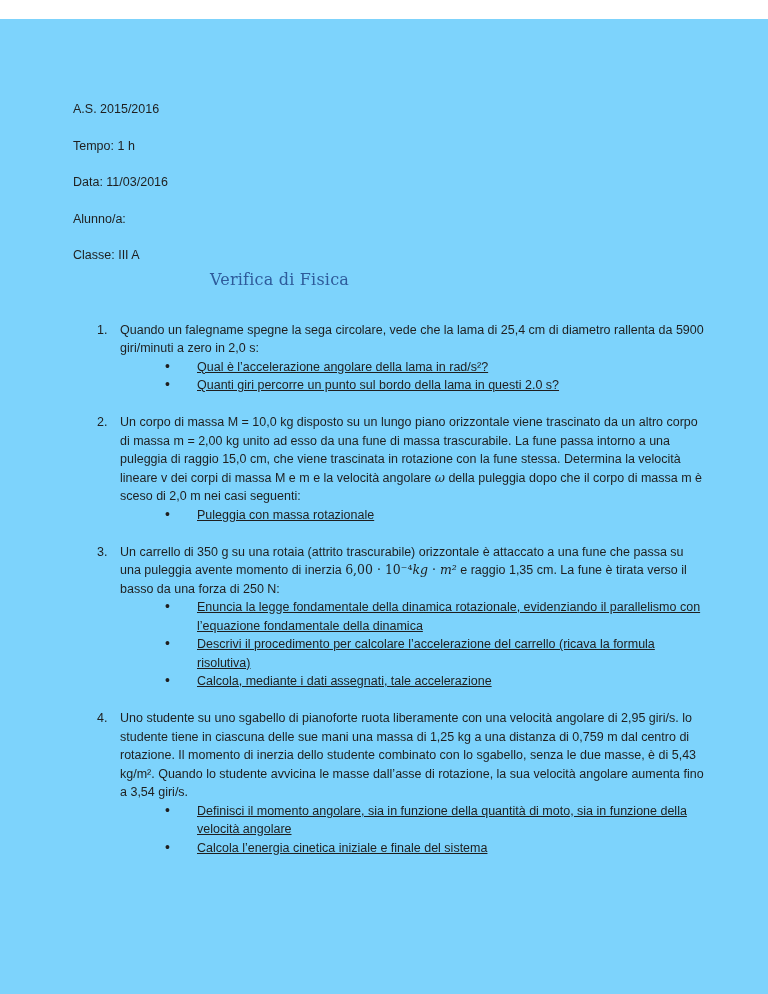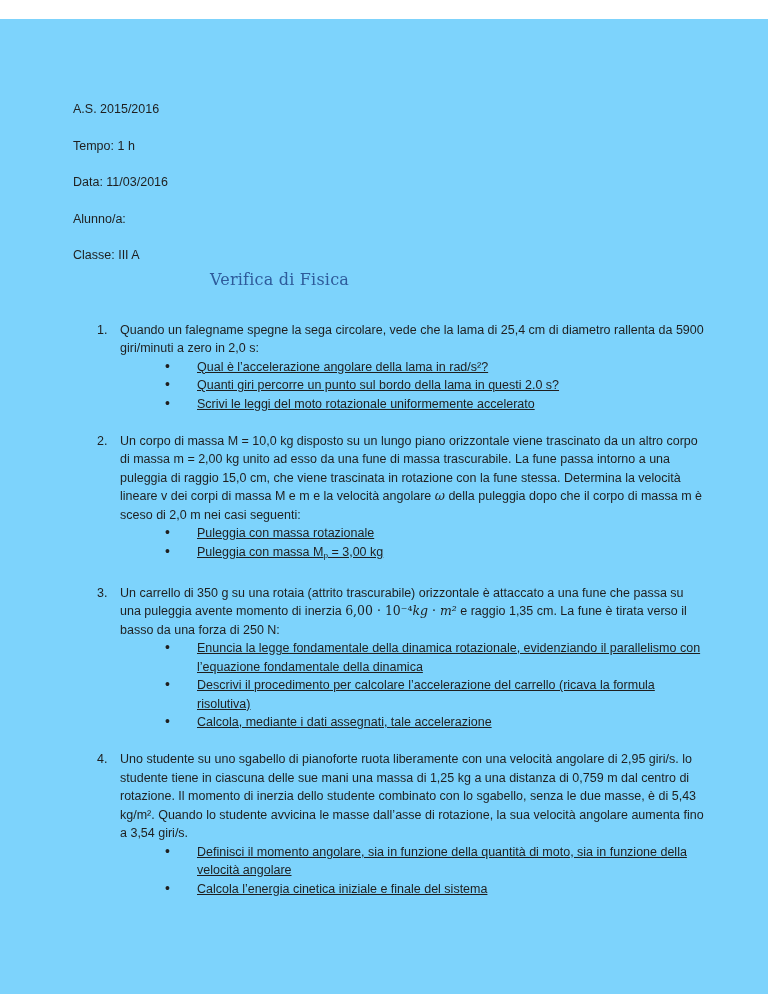--- a/index.html
+++ b/index.html
@@ -76,32 +76,30 @@
   <h1 class="doc-title" style="color: rgb(46, 91, 155);">Verifica di Fisica</h1>
 
   <ol class="problems" id="problems">
   <li class="problem">
     <span class="pnum">1.</span>
     <div class="pbody">
       <p class="intro"><span class="seg-normal">Quando un falegname spegne la sega circolare, vede che la lama di 25,4 cm di diametro rallenta da 5900 giri/minuti a zero in 2,0 s:</span></p>
       <ul class="bullets">
             <li><span class="seg-normal">Qual è l’accelerazione angolare della lama in rad/s²?</span></li>
             <li><span class="seg-normal">Quanti giri percorre un punto sul bordo della lama in questi 2.0 s?</span></li>
-            <li><span class="seg-normal">Scrivi le leggi del moto rotazionale uniformemente accelerato</span></li>
           </ul>
     </div>
   </li>
 
   <li class="problem">
     <span class="pnum">2.</span>
     <div class="pbody">
       <p class="intro"><span class="seg-normal">Un corpo di massa M = 10,0 kg disposto su un lungo piano orizzontale viene trascinato da un altro corpo di massa m = 2,00 kg unito ad esso da una fune di massa trascurabile. La fune passa intorno a una puleggia di raggio 15,0 cm, che viene trascinata in rotazione con la fune stessa. Determina la velocità lineare v dei corpi di massa M  e m e la velocità angolare </span><span class="seg-mathit">ω</span><span class="seg-normal"> della puleggia dopo che il corpo di massa m è sceso di 2,0 m nei casi seguenti:</span></p>
       <ul class="bullets">
             <li><span class="seg-normal">Puleggia con massa rotazionale</span></li>
-            <li><span class="seg-normal">Puleggia con massa M</span><span class="seg-sub">p</span><span class="seg-normal"> = 3,00 kg</span></li>
           </ul>
     </div>
   </li>
 
   <li class="problem">
     <span class="pnum">3.</span>
     <div class="pbody">
       <p class="intro"><span class="seg-normal">Un carrello di 350 g su una rotaia (attrito trascurabile) orizzontale è attaccato a una fune che passa su una puleggia avente momento di inerzia </span><span class="seg-math">6,00 · 10⁻⁴</span><span class="seg-mathit">kg</span><span class="seg-math"> · </span><span class="seg-mathit">m²</span><span class="seg-normal"> e raggio 1,35 cm. La fune è tirata verso il basso da una forza di 250 N:</span></p>
       <ul class="bullets">
             <li><span class="seg-normal">Enuncia la legge fondamentale della dinamica rotazionale, evidenziando il parallelismo con l’equazione fondamentale della dinamica</span></li>

